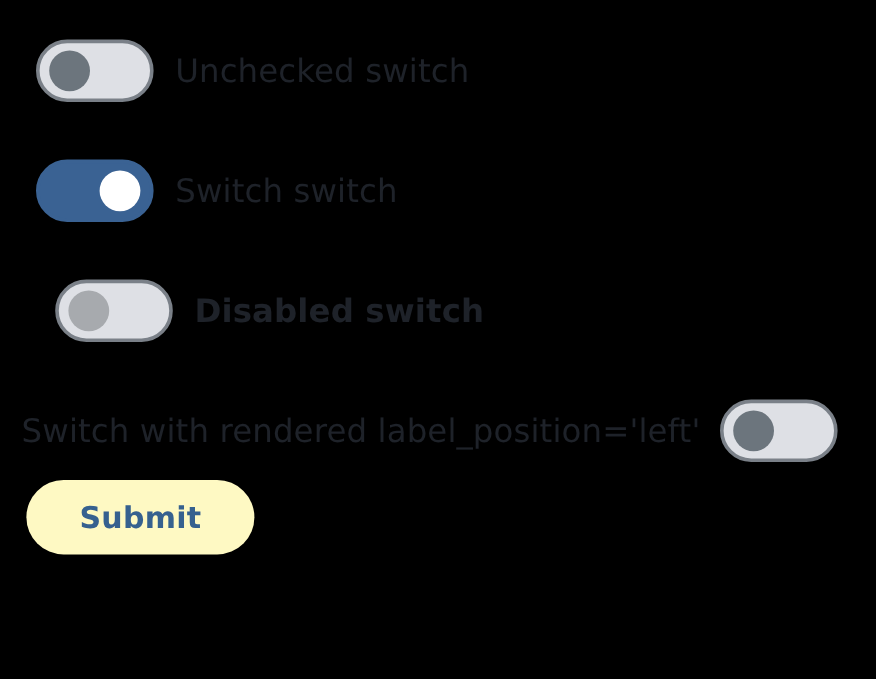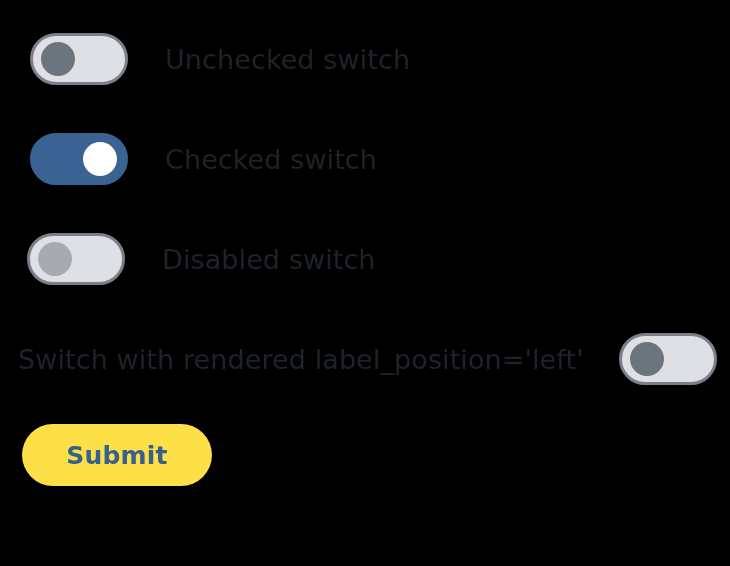--- a/index.html
+++ b/index.html
@@ -19,21 +19,20 @@
     position: relative;
     width: 730px;
     height: 566px;
   }
 
   
   .switch-row {
     position: absolute;
     display: flex;
     align-items: center;
-    gap: 19px;
   }
 
   .switch-row.label-right { flex-direction: row; }
   .switch-row.label-left  { flex-direction: row; }
 
   
   .switch {
     position: relative;
     width: 98px;
     height: 52px;
@@ -82,27 +81,27 @@
     white-space: nowrap;
     letter-spacing: 0.1px;
   }
   .switch-label.right-of { margin-left: 18px; }
   .switch-label.left-of  { margin-right: 16px; }
 
   
   .submit-button {
     position: absolute;
     left: 22px;
-    top: 424px;
+    top: 400px;
     width: 190px;
     height: 62px;
     box-sizing: border-box;
     border: none;
     border-radius: 31px;
-    background: #fde047;
+    background: #fef9c3;
     color: #36618f;
     font-family: "DejaVu Sans", sans-serif;
     font-size: 25px;
     font-weight: 600;
     letter-spacing: 0.2px;
     cursor: pointer;
     padding: 0;
   }
 </style>
 </head>
@@ -114,24 +113,24 @@
     <div class="switch">
       <span class="thumb"></span>
     </div>
     <span class="switch-label right-of">Unchecked switch</span>
   </div>
 
   <div class="switch-row label-right" style="left:30px; top:133px;">
     <div class="switch checked">
       <span class="thumb"></span>
     </div>
-    <span class="switch-label right-of">Checked switch</span>
+    <span class="switch-label right-of">Switch switch</span>
   </div>
 
-  <div class="switch-row label-right" style="left:27px; top:233px;">
+  <div class="switch-row label-right" style="left:46px; top:233px;font-weight:bold;">
     <div class="switch disabled">
       <span class="thumb"></span>
     </div>
     <span class="switch-label right-of">Disabled switch</span>
   </div>
 
   <div class="switch-row label-left" style="left:18px; top:333px;">
     <span class="switch-label left-of">Switch with rendered label_position='left'</span>
     <div class="switch">
       <span class="thumb"></span>

